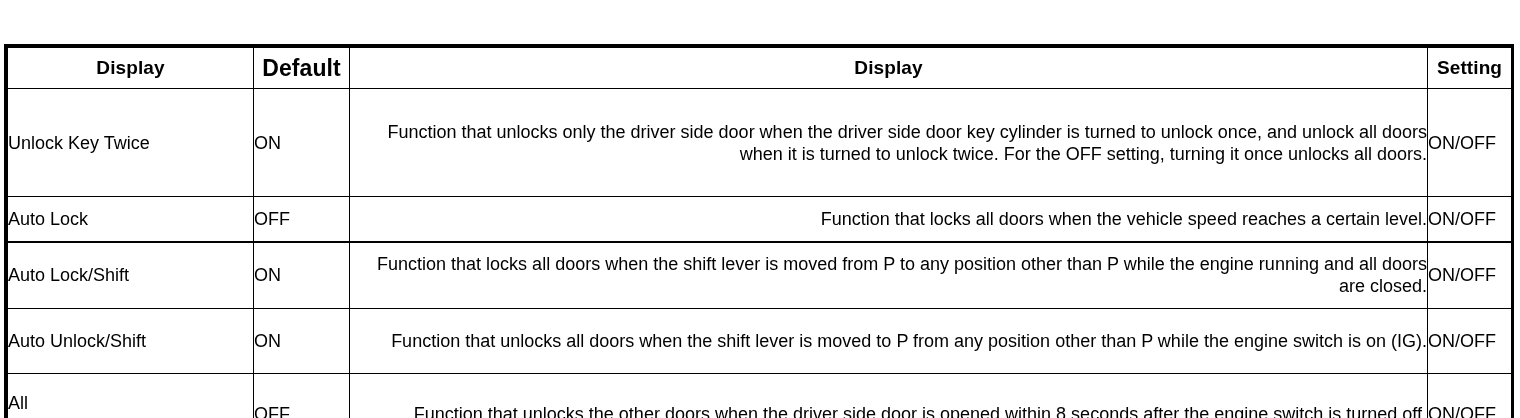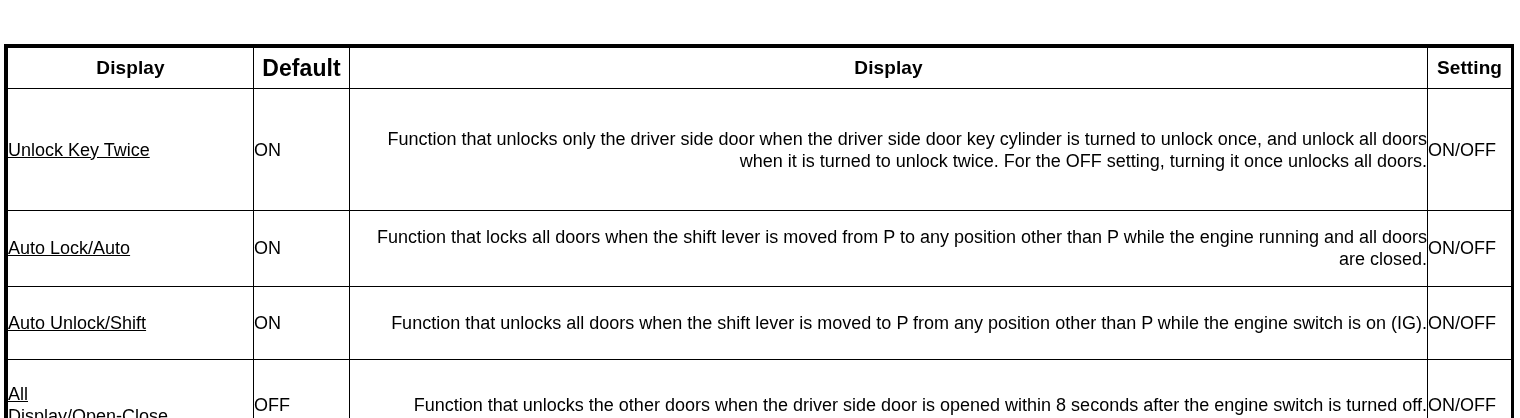--- a/index.html
+++ b/index.html
@@ -97,21 +97,20 @@
 
   tbody tr:last-child > td { border-bottom: none; }
 
   .contents-text {
     display: block;
     white-space: pre-line;
   }
   .display-text {
     display: block;
     white-space: pre-line;
-    text-decoration: underline;
   }
 
   
   tr.r0 { height: 108px; }
   tr.r1 { height: 45px;  }
   tr.r2 { height: 67px;  }
   tr.r3 { height: 65px;  }
   tr.r4 { height: 80px;  }
 </style>
 </head>
@@ -143,24 +142,38 @@
           <span>ON</span>
         </td>
         <td class="cell-contents">
           <span class="contents-text">Function that unlocks only the driver side door when the driver side door key cylinder is turned to unlock once, and unlock all doors when it is turned to unlock twice. For the OFF setting, turning it once unlocks all doors.</span>
         </td>
         <td class="cell-setting">
           <span>ON/OFF</span>
         </td>
       </tr>
 
+      <tr class="r1 row-sep-thick">
+        <td class="cell-display">
+          <span class="display-text">Auto Lock</span>
+        </td>
+        <td class="cell-default">
+          <span>OFF</span>
+        </td>
+        <td class="cell-contents">
+          <span class="contents-text">Function that locks all doors when the vehicle speed reaches a certain level.</span>
+        </td>
+        <td class="cell-setting">
+          <span>ON/OFF</span>
+        </td>
+      </tr>
 
       <tr class="r2 row-sep-thin">
         <td class="cell-display">
-          <span class="display-text">Auto Lock/Auto</span>
+          <span class="display-text">Auto Lock/Shift</span>
         </td>
         <td class="cell-default">
           <span>ON</span>
         </td>
         <td class="cell-contents">
           <span class="contents-text">Function that locks all doors when the shift lever is moved from P to any position other than P while the engine running and all doors are closed.</span>
         </td>
         <td class="cell-setting">
           <span>ON/OFF</span>
         </td>

